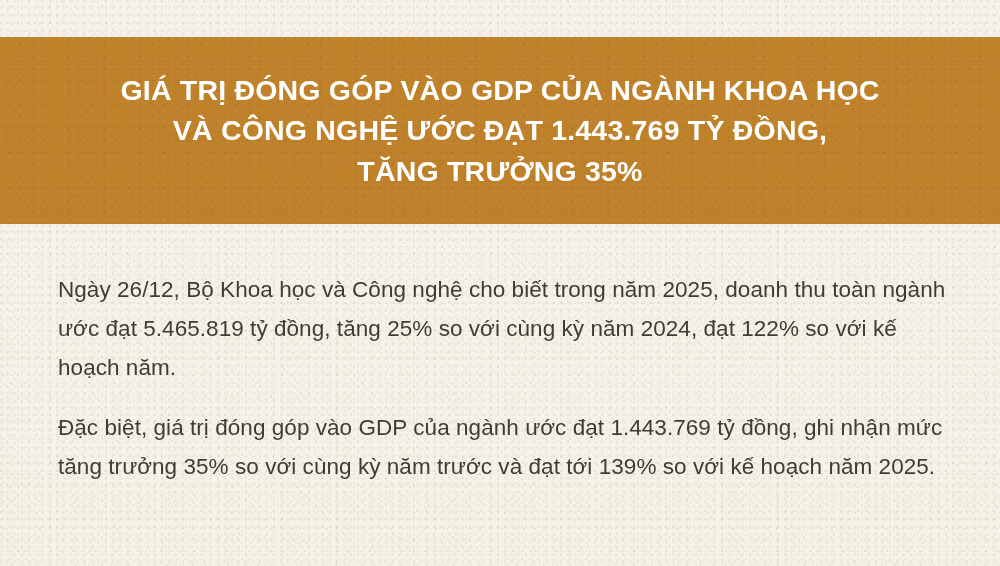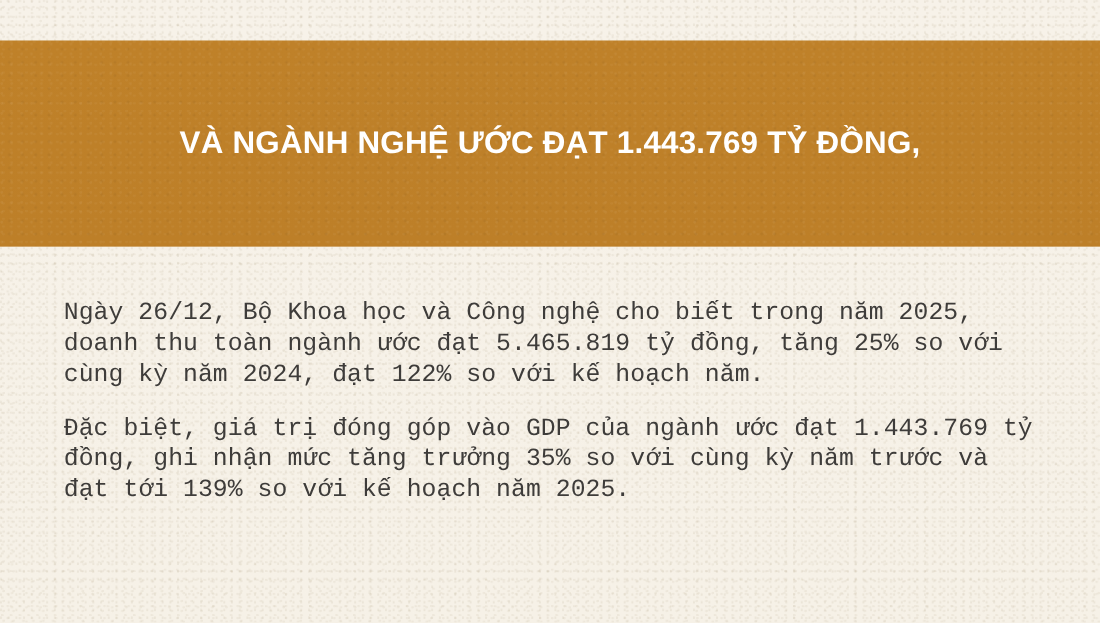--- a/index.html
+++ b/index.html
@@ -66,39 +66,41 @@
   
   .body-area {
     position: absolute;
     left: 58px;
     top: 270px;
     width: 888px;
   }
 
   .paragraph {
     color: #3e3c3a;
-    font-family: Liberation Mono, monospace;
+    font-family: Liberation Sans, sans-serif;
     font-size: 22.5px;
-    line-height: 28px;
+    line-height: 39px;
     letter-spacing: 0.05px;
     margin: 0;
     text-align: left;
   }
 
   .paragraph + .paragraph {
     margin-top: 21px;
   }
 </style>
 </head>
 <body>
 
 <div class="card">
 
   <div class="banner">
-    <div class="headline-line">VÀ NGÀNH NGHỆ ƯỚC ĐẠT 1.443.769 TỶ ĐỒNG,</div>
+    <div class="headline-line">GIÁ TRỊ ĐÓNG GÓP VÀO GDP CỦA NGÀNH KHOA HỌC</div>
+    <div class="headline-line">VÀ CÔNG NGHỆ ƯỚC ĐẠT 1.443.769 TỶ ĐỒNG,</div>
+    <div class="headline-line">TĂNG TRƯỞNG 35%</div>
   </div>
 
   <div class="body-area">
     <p class="paragraph">Ngày 26/12, Bộ Khoa học và Công nghệ cho biết trong năm 2025, doanh thu toàn ngành ước đạt 5.465.819 tỷ đồng, tăng 25% so với cùng kỳ năm 2024, đạt 122% so với kế hoạch năm.</p>
     <p class="paragraph">Đặc biệt, giá trị đóng góp vào GDP của ngành ước đạt 1.443.769 tỷ đồng, ghi nhận mức tăng trưởng 35% so với cùng kỳ năm trước và đạt tới 139% so với kế hoạch năm 2025.</p>
   </div>
 
 </div>
 
 </body></html>

